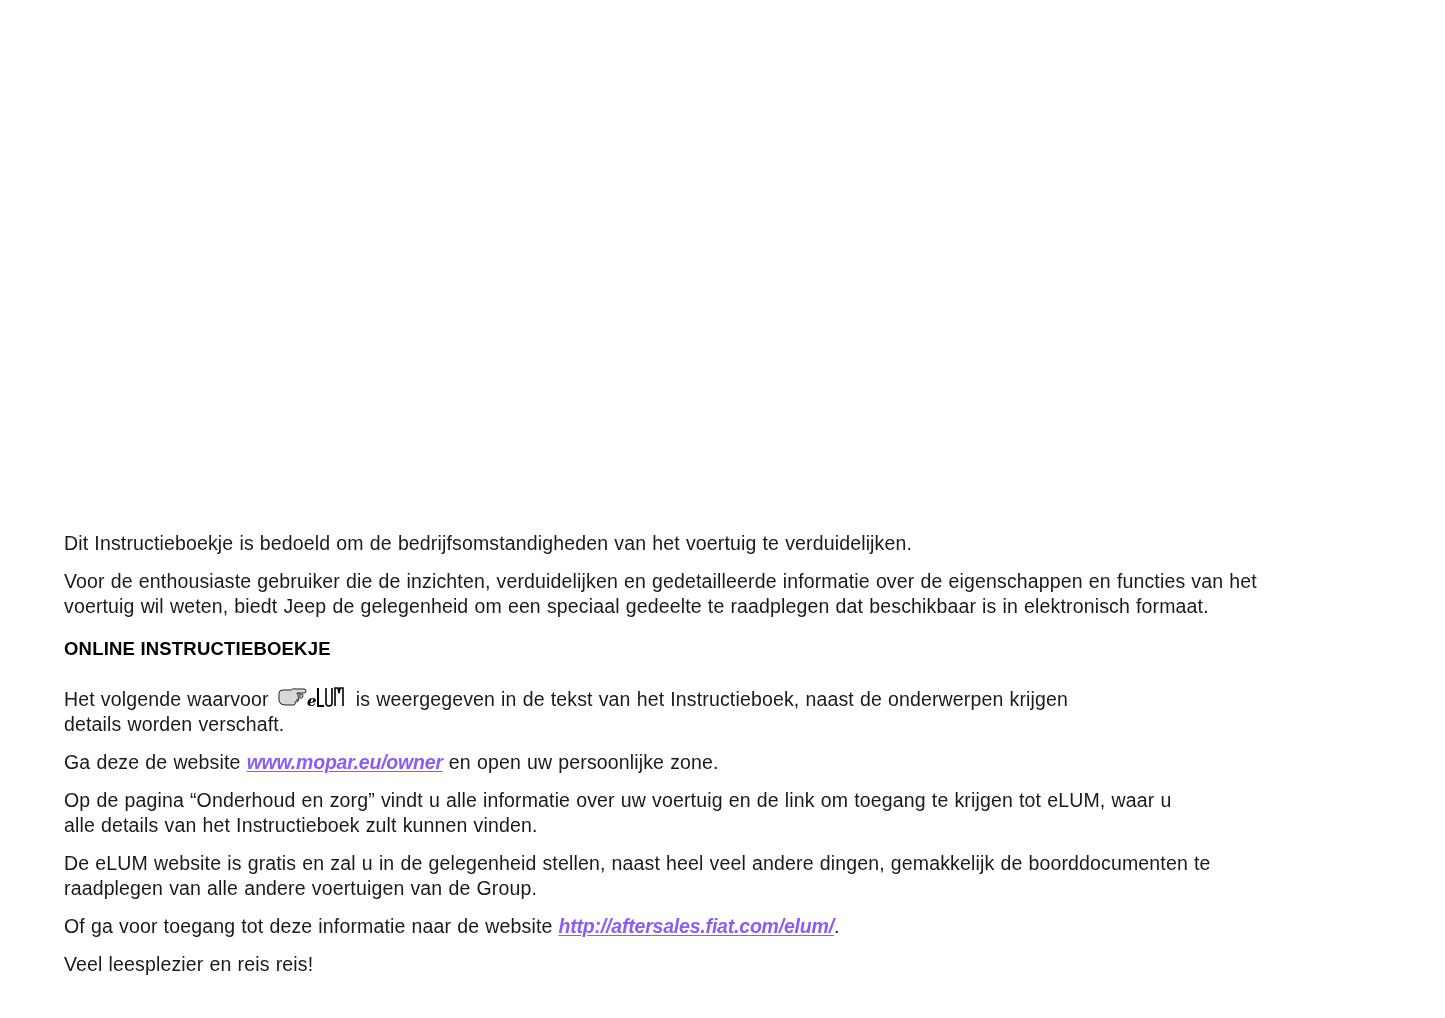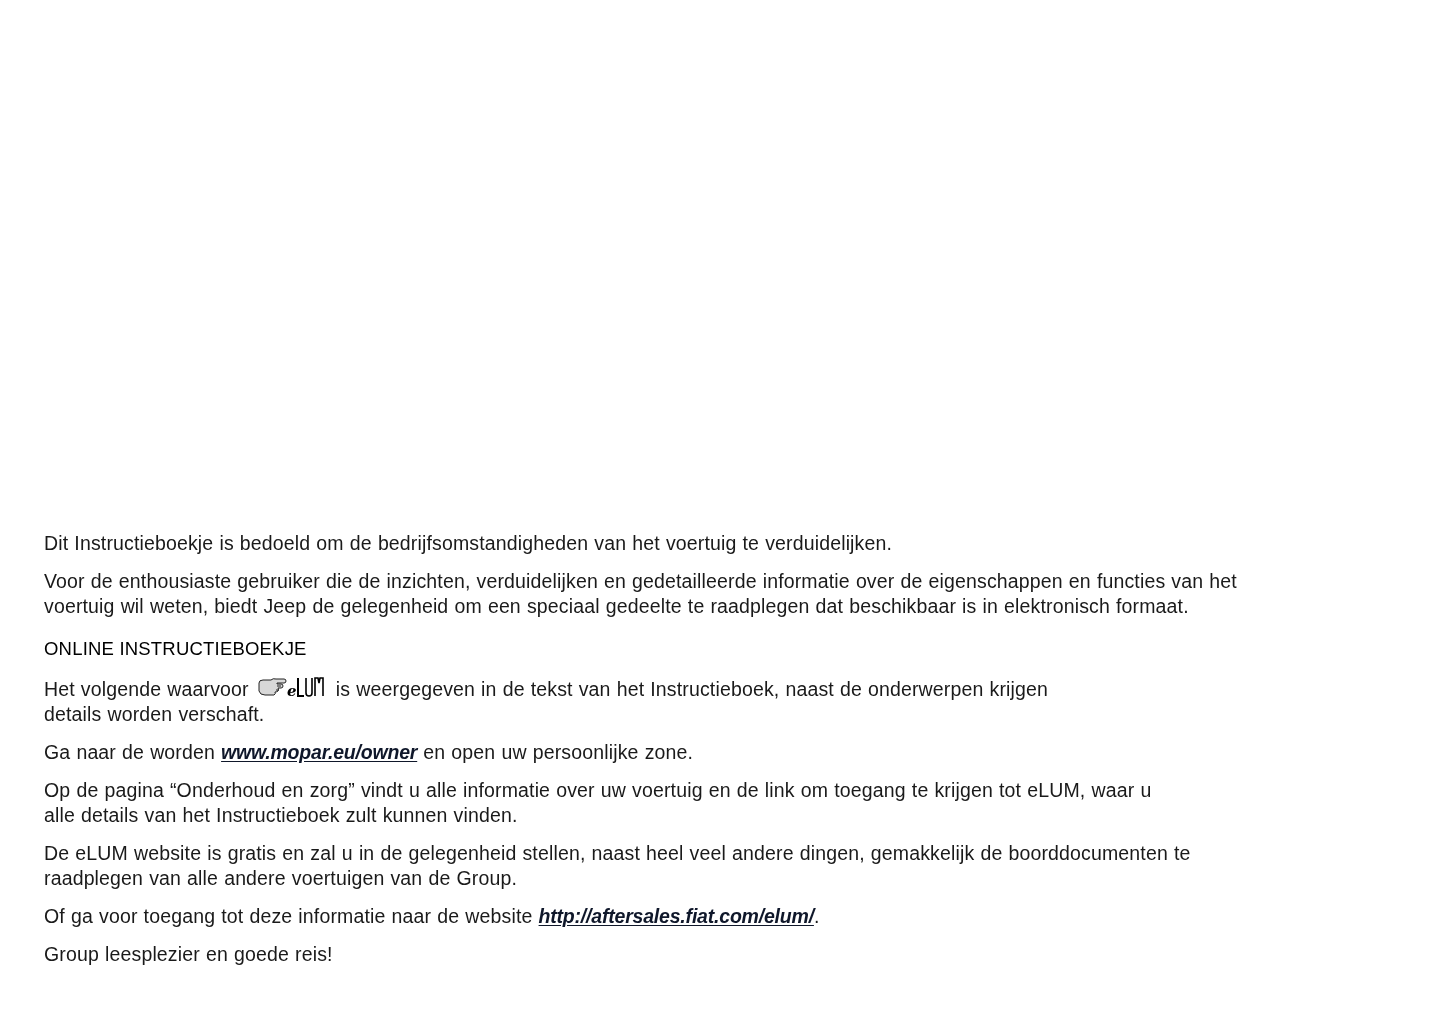--- a/index.html
+++ b/index.html
@@ -10,45 +10,45 @@
     body {
       width: 1445px;
       height: 1018px;
       position: relative;
       overflow: hidden;
       font-family: "Liberation Sans", "DejaVu Sans", sans-serif;
       color: #1a1a1a;
     }
     .page {
       position: absolute;
-      left: 44px;
+      left: 64px;
       top: 531px;
       width: 1300px;
     }
     .para {
       margin: 0 0 13px 0;
       font-size: 19.5px;
       line-height: 25px;
       letter-spacing: 0.15px;
       word-spacing: 0.5px;
     }
     .heading {
-      margin: 17px 0 14px 0;
+      margin: 17px 0 24px 0;
       font-size: 18.5px;
       line-height: 25px;
-      font-weight: normal;
+      font-weight: bold;
       letter-spacing: 0.2px;
       color: #000;
     }
     .link {
       font-weight: bold;
       font-style: italic;
       text-decoration: underline;
       text-underline-offset: 2px;
-      color: #0f172a;
+      color: #8b5cf6;
       letter-spacing: -0.2px;
     }
     .elum-symbol {
       display: inline-block;
       vertical-align: -3px;
       width: 70px;
       height: 24px;
       margin: 0 3px 0 2px;
     }
   </style>
@@ -83,37 +83,37 @@
         <path d="M49 3 L49 18 Q49 21 52 21 Q55 21 55 18 L55 3" fill="none" stroke="#000" stroke-width="1.6"></path>
 
         <path d="M58 21 L58 3 L61 3 L62 8 L63 3 L66 3 L66 21" fill="none" stroke="#000" stroke-width="1.6"></path>
       </svg>
     </span>
     <span>is weergegeven in de tekst van het Instructieboek, naast de onderwerpen krijgen</span><br>
     <span>details worden verschaft.</span>
   </p>
 
   <p class="para">
-    <span>Ga naar de worden</span>
+    <span>Ga deze de website</span>
     <a class="link">www.mopar.eu/owner</a>
     <span>en open uw persoonlijke zone.</span>
   </p>
 
   <p class="para">
     <span>Op de pagina “Onderhoud en zorg” vindt u alle informatie over uw voertuig en de link om toegang te krijgen tot eLUM, waar u</span><br>
     <span>alle details van het Instructieboek zult kunnen vinden.</span>
   </p>
 
   <p class="para">
     <span>De eLUM website is gratis en zal u in de gelegenheid stellen, naast heel veel andere dingen, gemakkelijk de boorddocumenten te</span><br>
     <span>raadplegen van alle andere voertuigen van de Group.</span>
   </p>
 
   <p class="para">
     <span>Of ga voor toegang tot deze informatie naar de website</span>
     <a class="link">http://aftersales.fiat.com/elum/</a><span>.</span>
   </p>
 
   <p class="para">
-    <span>Group leesplezier en goede reis!</span>
+    <span>Veel leesplezier en reis reis!</span>
   </p>
 
 </div>
 
 </body></html>

